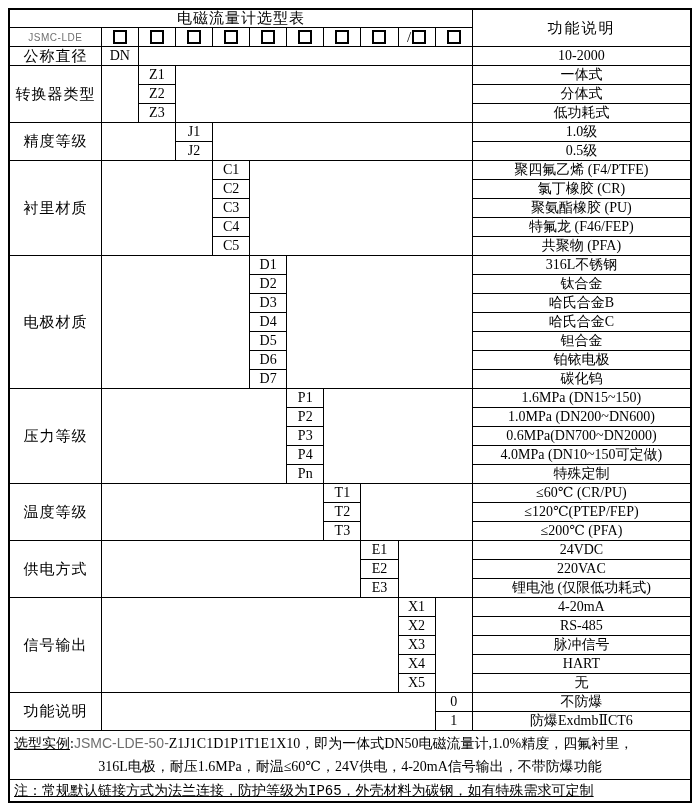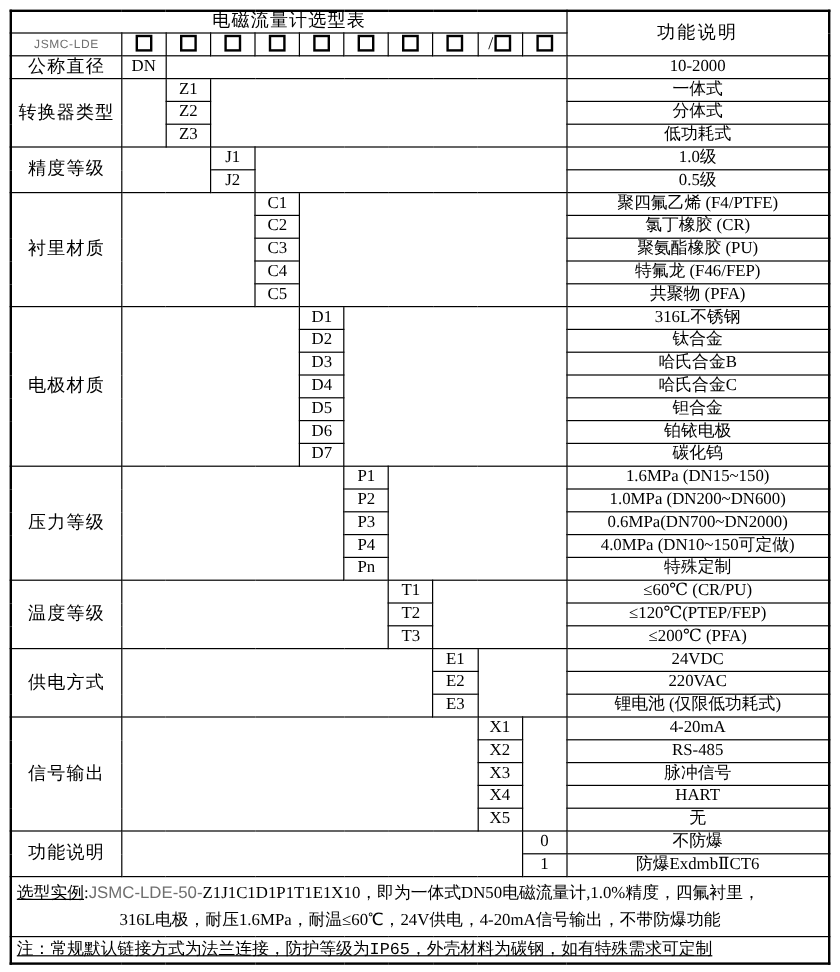--- a/index.html
+++ b/index.html
@@ -34,21 +34,21 @@
   td.lbl{font-size:15px;letter-spacing:1px;}
   td.code{font-family:"Liberation Serif","DejaVu Serif",serif;}
   td.chk{padding:0;}
   span.box{
     display:inline-block;width:10px;height:10px;
     border:2px solid var(--border);vertical-align:middle;margin-top:-2px;
     background:var(--background);
   }
   span.slash{font-size:15px;margin-right:1px;}
   tr.r-example td{height:46px;text-align:left;padding:1px 4px;white-space:normal;font-size:14px;line-height:23px;margin-left:46px;}
-  tr.r-example .line2{text-align:center;font-family:Liberation Serif, serif;}
+  tr.r-example .line2{text-align:center;}
   tr.r-note td{height:21px;text-align:left;padding:0 4px;font-size:14px;font-family:Liberation Mono, monospace;}
   .u{text-decoration:underline;}
   .gray-model{
     font-family:"Liberation Sans","DejaVu Sans",sans-serif;
     color:var(--model-text);
   }
 </style>
 </head>
 <body>
 

